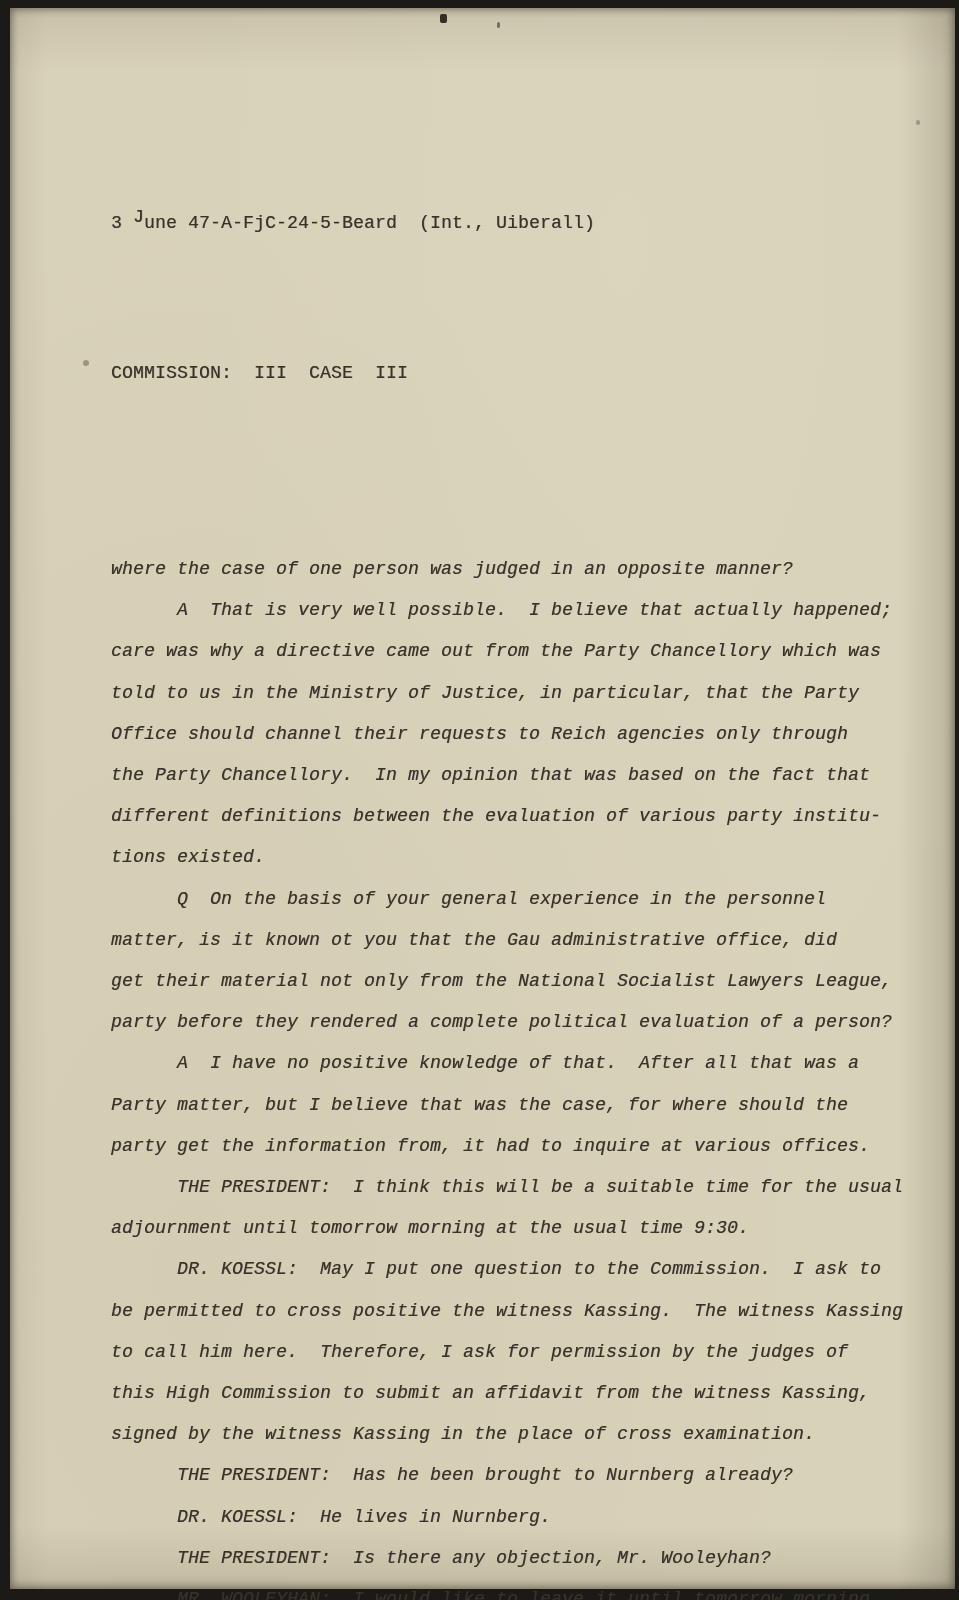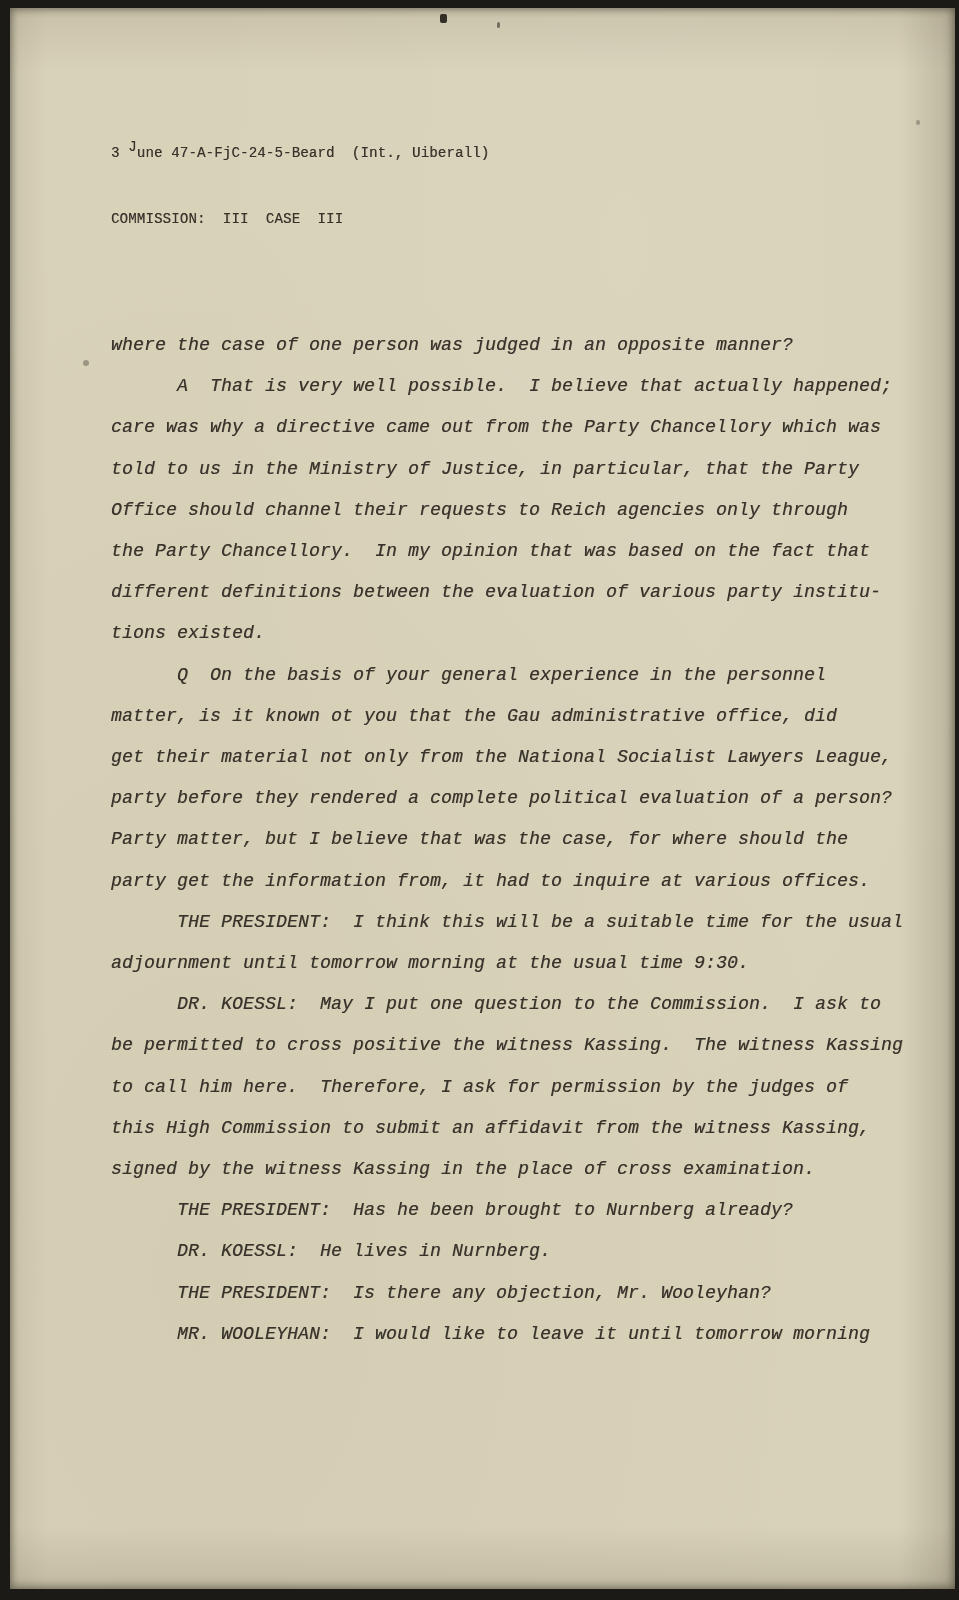--- a/index.html
+++ b/index.html
@@ -36,22 +36,22 @@
   }
   .content {
     position: relative;
     padding: 0 0 0 101px;
     font-family: "Liberation Mono", "DejaVu Sans Mono", monospace;
     color: #37322a;
     text-shadow: 0.4px 0.3px 0.6px rgba(55,50,42,0.55);
   }
   .header-block {
     margin-top: 90px;
-    font-size: 14px;
-    line-height: 22px;
+    font-size: 18px;
+    line-height: 50px;
     letter-spacing: 0.2px;
     white-space: pre;
   }
   .sup-char {
     position: relative;
     top: -6px;
   }
   .body-block {
     margin-top: 51px;
     font-size: 18px;
@@ -96,20 +96,21 @@
           <div class="line">care was why a directive came out from the Party Chancellory which was</div>
           <div class="line">told to us in the Ministry of Justice, in particular, that the Party</div>
           <div class="line">Office should channel their requests to Reich agencies only through</div>
           <div class="line">the Party Chancellory.  In my opinion that was based on the fact that</div>
           <div class="line">different definitions between the evaluation of various party institu-</div>
           <div class="line">tions existed.</div>
           <div class="line">      Q  On the basis of your general experience in the personnel</div>
           <div class="line">matter, is it known ot you that the Gau administrative office, did</div>
           <div class="line">get their material not only from the National Socialist Lawyers League,</div>
           <div class="line">party before they rendered a complete political evaluation of a person?</div>
+          <div class="line">      A  I have no positive knowledge of that.  After all that was a</div>
           <div class="line">Party matter, but I believe that was the case, for where should the</div>
           <div class="line">party get the information from, it had to inquire at various offices.</div>
           <div class="line">      THE PRESIDENT:  I think this will be a suitable time for the usual</div>
           <div class="line">adjournment until tomorrow morning at the usual time 9:30.</div>
           <div class="line">      DR. KOESSL:  May I put one question to the Commission.  I ask to</div>
           <div class="line">be permitted to cross positive the witness Kassing.  The witness Kassing</div>
           <div class="line">to call him here.  Therefore, I ask for permission by the judges of</div>
           <div class="line">this High Commission to submit an affidavit from the witness Kassing,</div>
           <div class="line">signed by the witness Kassing in the place of cross examination.</div>
           <div class="line">      THE PRESIDENT:  Has he been brought to Nurnberg already?</div>

